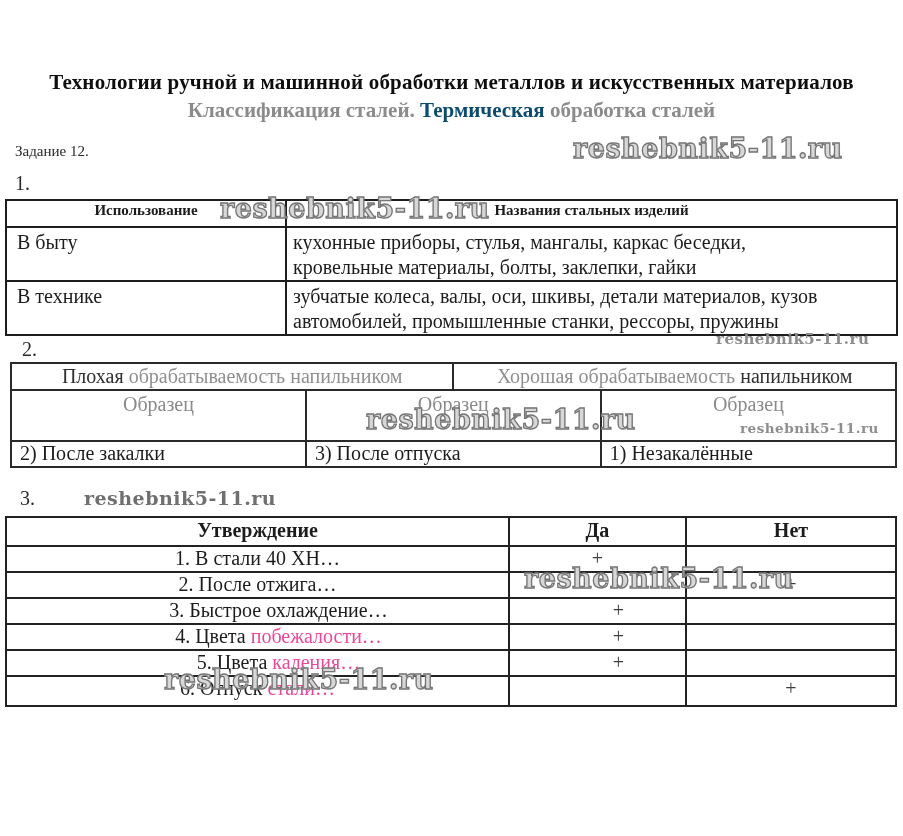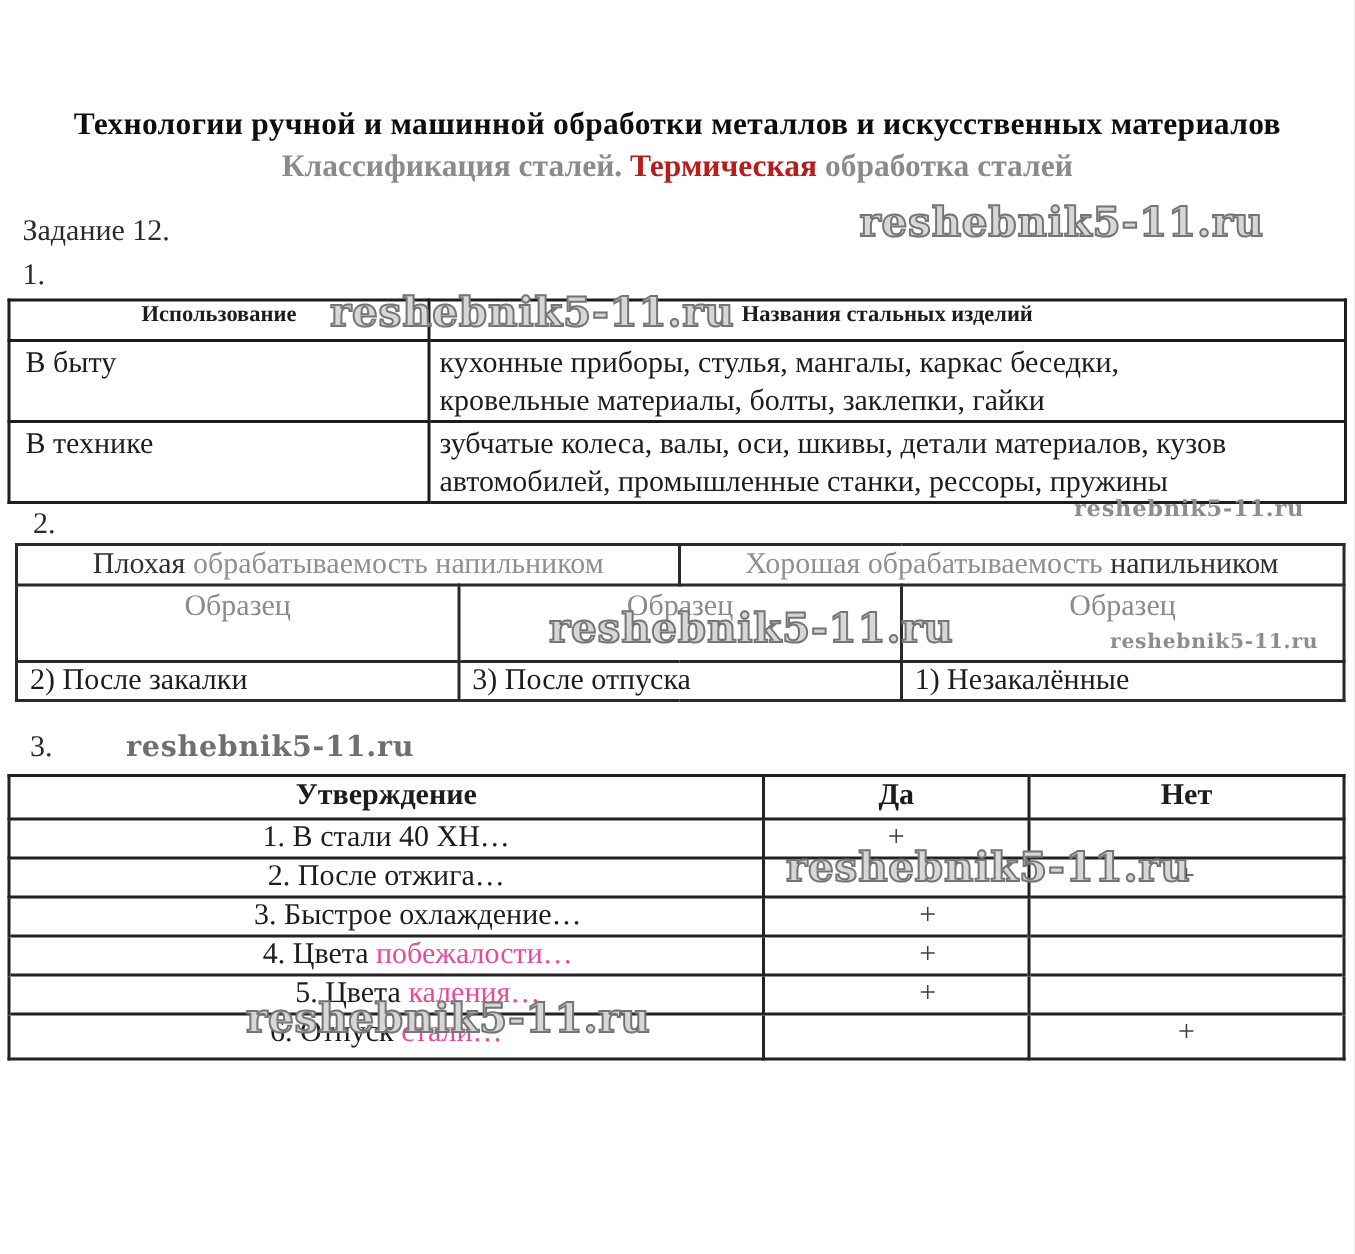--- a/index.html
+++ b/index.html
@@ -15,22 +15,22 @@
   .doc-title{
     position:absolute;top:70px;left:0;right:0;
     text-align:center;font-weight:bold;font-size:21px;
     color:#0e0e0e;letter-spacing:.2px;white-space:nowrap;
   }
   .doc-subtitle{
     position:absolute;top:98px;left:0;right:0;
     text-align:center;font-weight:bold;font-size:21px;white-space:nowrap;
   }
   .sub-faded{color:#8b8b8b;}
-  .sub-dark{color:#b91c1c;}
-  .task-label{position:absolute;left:15px;top:143px;font-size:20px;color:#2a2a2a;}
+  .sub-dark{color:#0c4a6e;}
+  .task-label{position:absolute;left:15px;top:143px;font-size:15px;color:#2a2a2a;}
   .sec-label{position:absolute;font-size:20px;color:#2a2a2a;}
   .sec-1{left:15px;top:172px;}
   .sec-2{left:22px;top:338px;}
   .sec-3{left:20px;top:487px;}
 
   
   .wm{
     position:absolute;z-index:6;
     font-family:"DejaVu Serif", serif;font-weight:bold;
     white-space:nowrap;pointer-events:none;letter-spacing:.5px;

